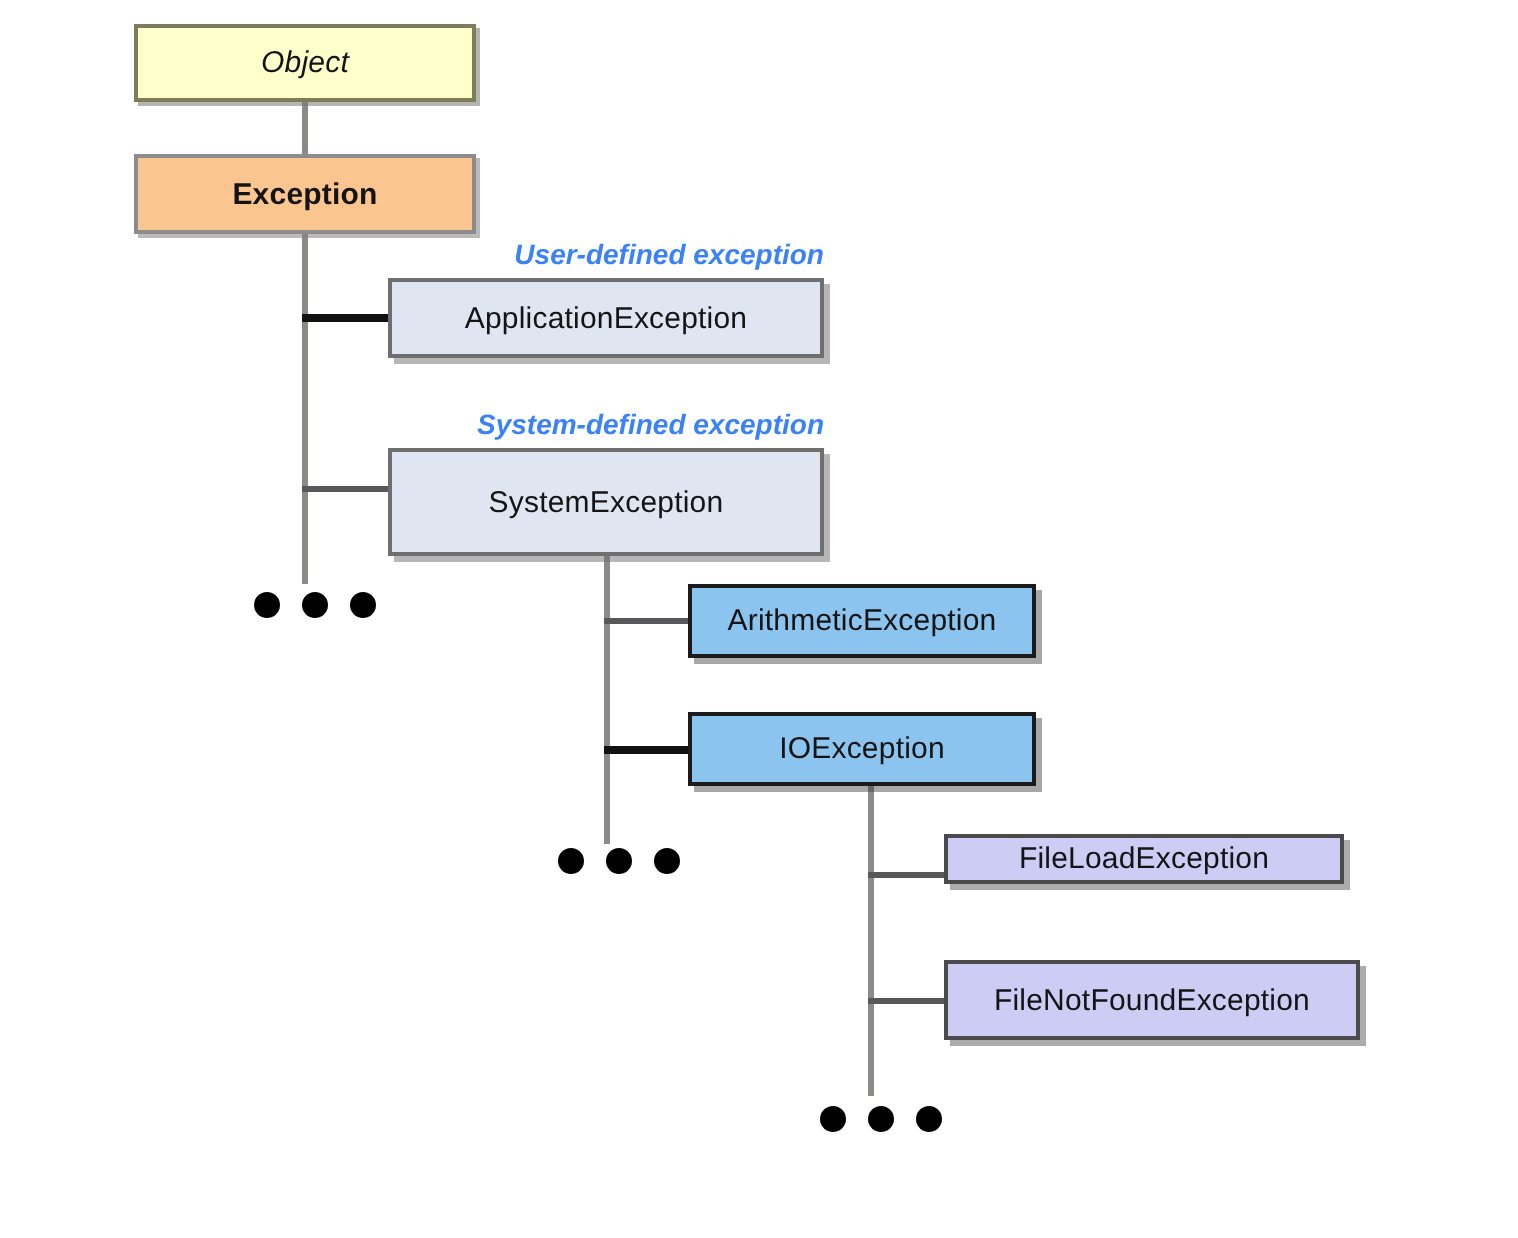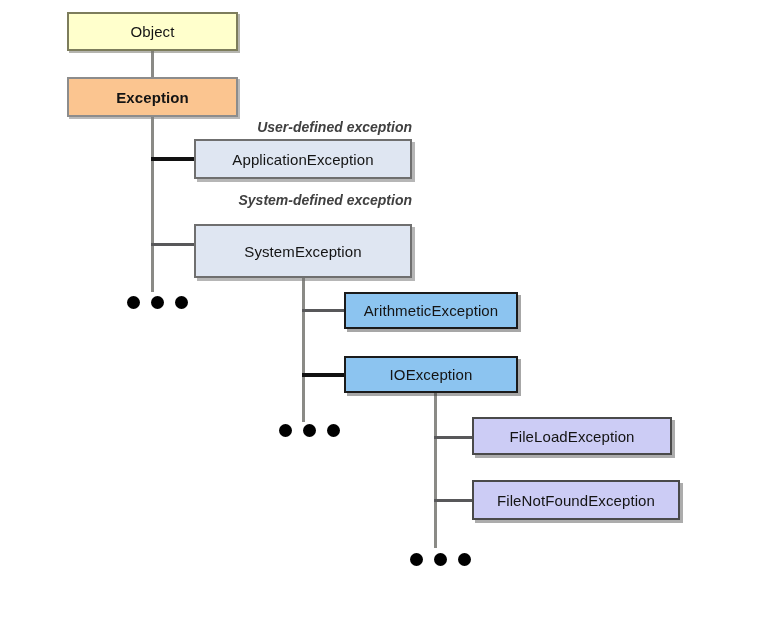--- a/index.html
+++ b/index.html
@@ -75,21 +75,21 @@
     border: 2px solid #4a4a4a;
     box-shadow: 3px 3px 0 0 rgba(90,90,90,0.5);
   }
 
   
   .caption {
     position: absolute;
     font-size: 14px;
     font-style: italic;
     font-weight: bold;
-    color: #404040;
+    color: #3b82f6;
     white-space: nowrap;
     text-align: right;
   }
 
   
   .ellipsis {
     position: absolute;
     display: flex;
     gap: 11px;
     align-items: center;
@@ -120,49 +120,49 @@
   <div class="branch" style="left:302px; top:309px; width:43px;"></div>
 
   <div class="branch thick" style="left:302px; top:373px; width:43px;"></div>
 
   <div class="trunk" style="left:434px; top:393px; height:155px;"></div>
 
   <div class="branch" style="left:434px; top:436px; width:40px;"></div>
 
   <div class="branch" style="left:434px; top:499px; width:40px;"></div>
 
-  <div class="node node-object" style="left:67px; top:12px; width:171px; height:39px;">
+  <div class="node node-object" style="left:67px; top:12px; width:171px; height:39px;font-style:italic;">
     <span>Object</span>
   </div>
 
   <div class="node node-exception" style="left:67px; top:77px; width:171px; height:40px;">
     <span>Exception</span>
   </div>
 
   <div class="caption" style="left:196px; top:119px; width:216px;">User-defined exception</div>
 
   <div class="node node-pale" style="left:194px; top:139px; width:218px; height:40px;">
     <span>ApplicationException</span>
   </div>
 
-  <div class="caption" style="left:196px; top:192px; width:216px;">System-defined exception</div>
+  <div class="caption" style="left:196px; top:204px; width:216px;">System-defined exception</div>
 
   <div class="node node-pale" style="left:194px; top:224px; width:218px; height:54px;">
     <span>SystemException</span>
   </div>
 
   <div class="node node-blue" style="left:344px; top:356px; width:174px; height:37px;">
     <span>IOException</span>
   </div>
 
   <div class="node node-blue" style="left:344px; top:292px; width:174px; height:37px;">
     <span>ArithmeticException</span>
   </div>
 
-  <div class="node node-violet" style="left:472px; top:417px; width:200px; height:38px;">
+  <div class="node node-violet" style="left:472px; top:417px; width:200px; height:25px;">
     <span>FileLoadException</span>
   </div>
 
   <div class="node node-violet" style="left:472px; top:480px; width:208px; height:40px;">
     <span>FileNotFoundException</span>
   </div>
 
   <div class="ellipsis" style="left:127px; top:296px;">
     <i></i>
     <i></i>

